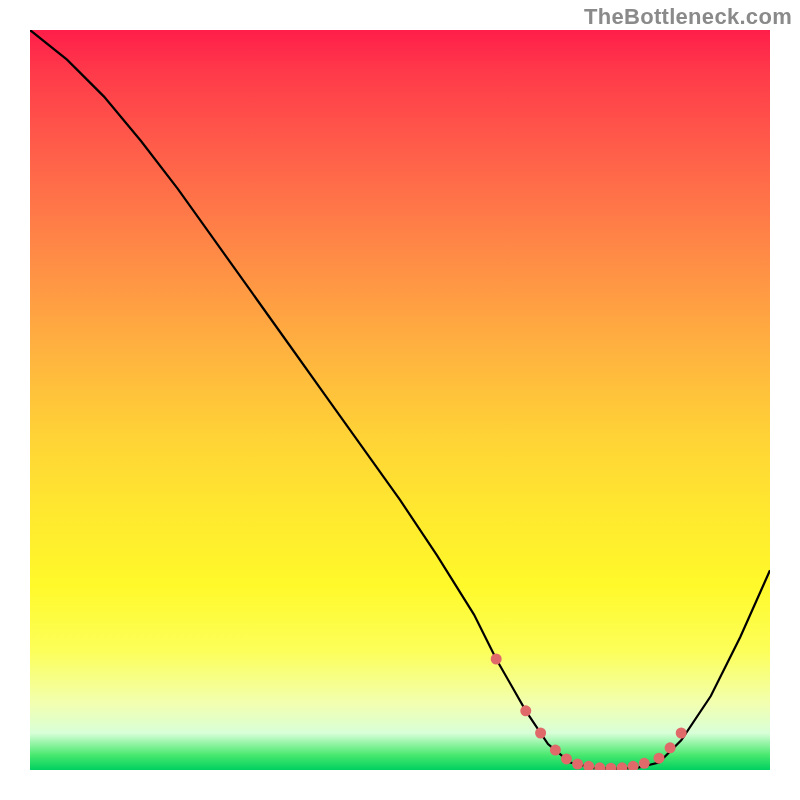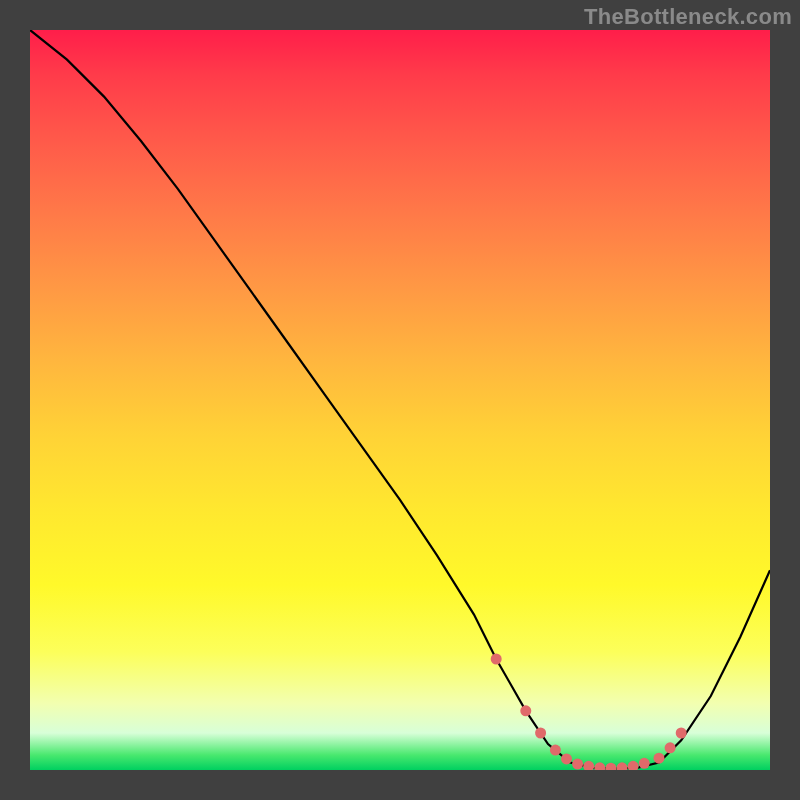--- a/index.html
+++ b/index.html
@@ -7,21 +7,21 @@
     padding: 0;
     width: 800px;
     height: 800px;
     background: #000;
     font-family: Arial, Helvetica, sans-serif;
   }
   .stage {
     position: relative;
     width: 800px;
     height: 800px;
-    background: #404040;
+    background: #ffffff;
   }
   .watermark {
     position: absolute;
     top: 4px;
     right: 8px;
     color: #8a8a8a;
     font-size: 22px;
     font-weight: 600;
     letter-spacing: 0.3px;
     z-index: 10;

